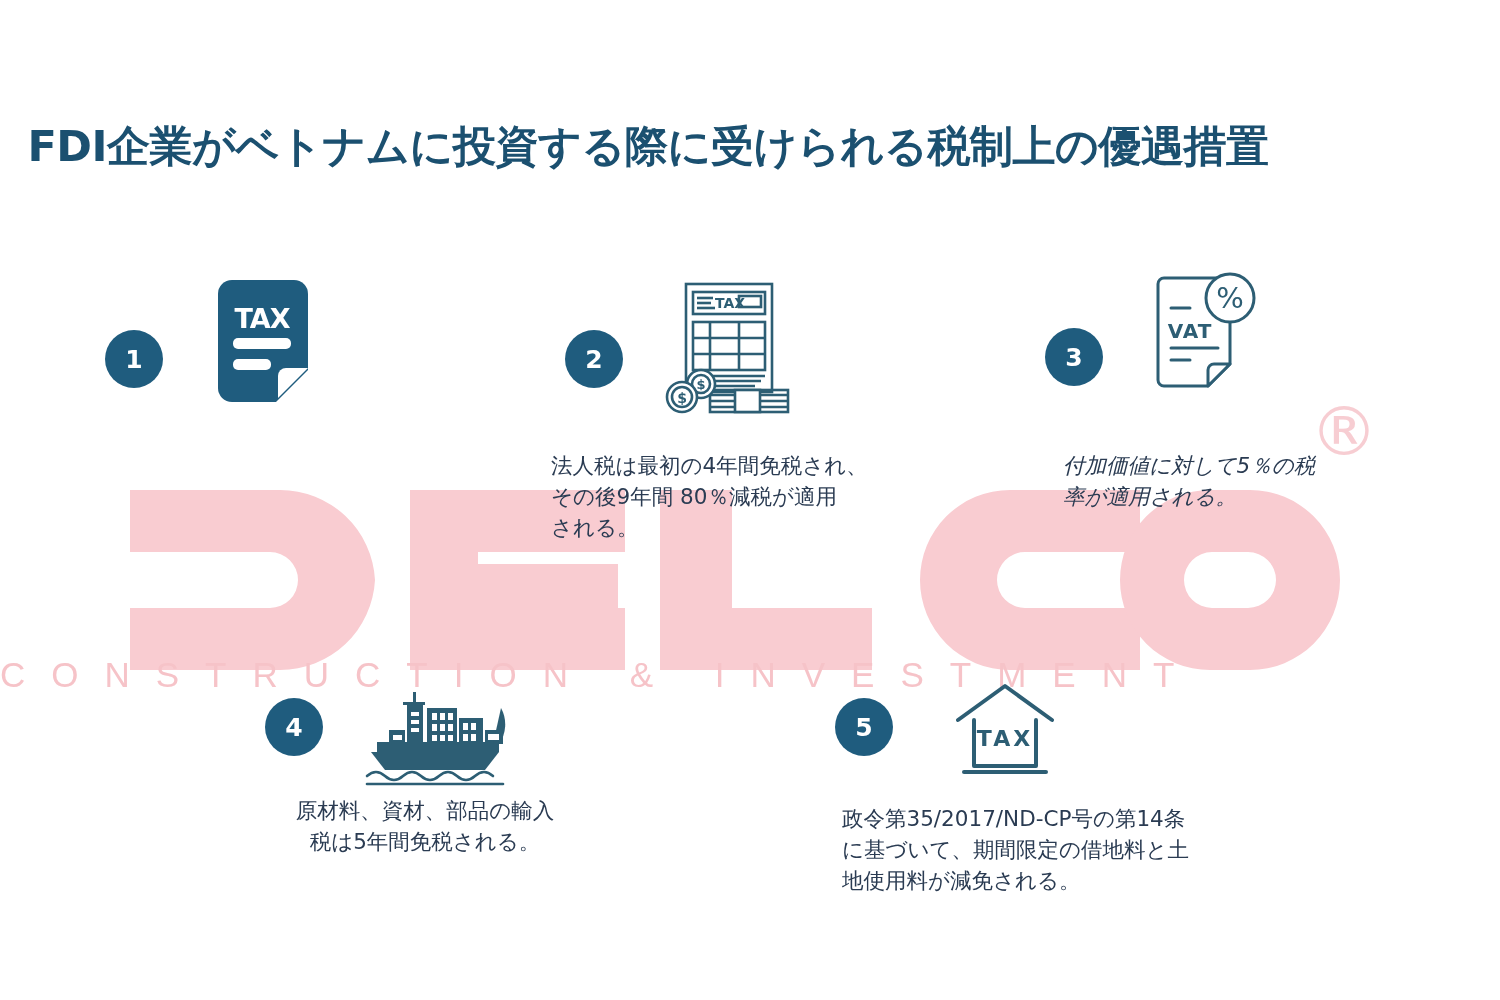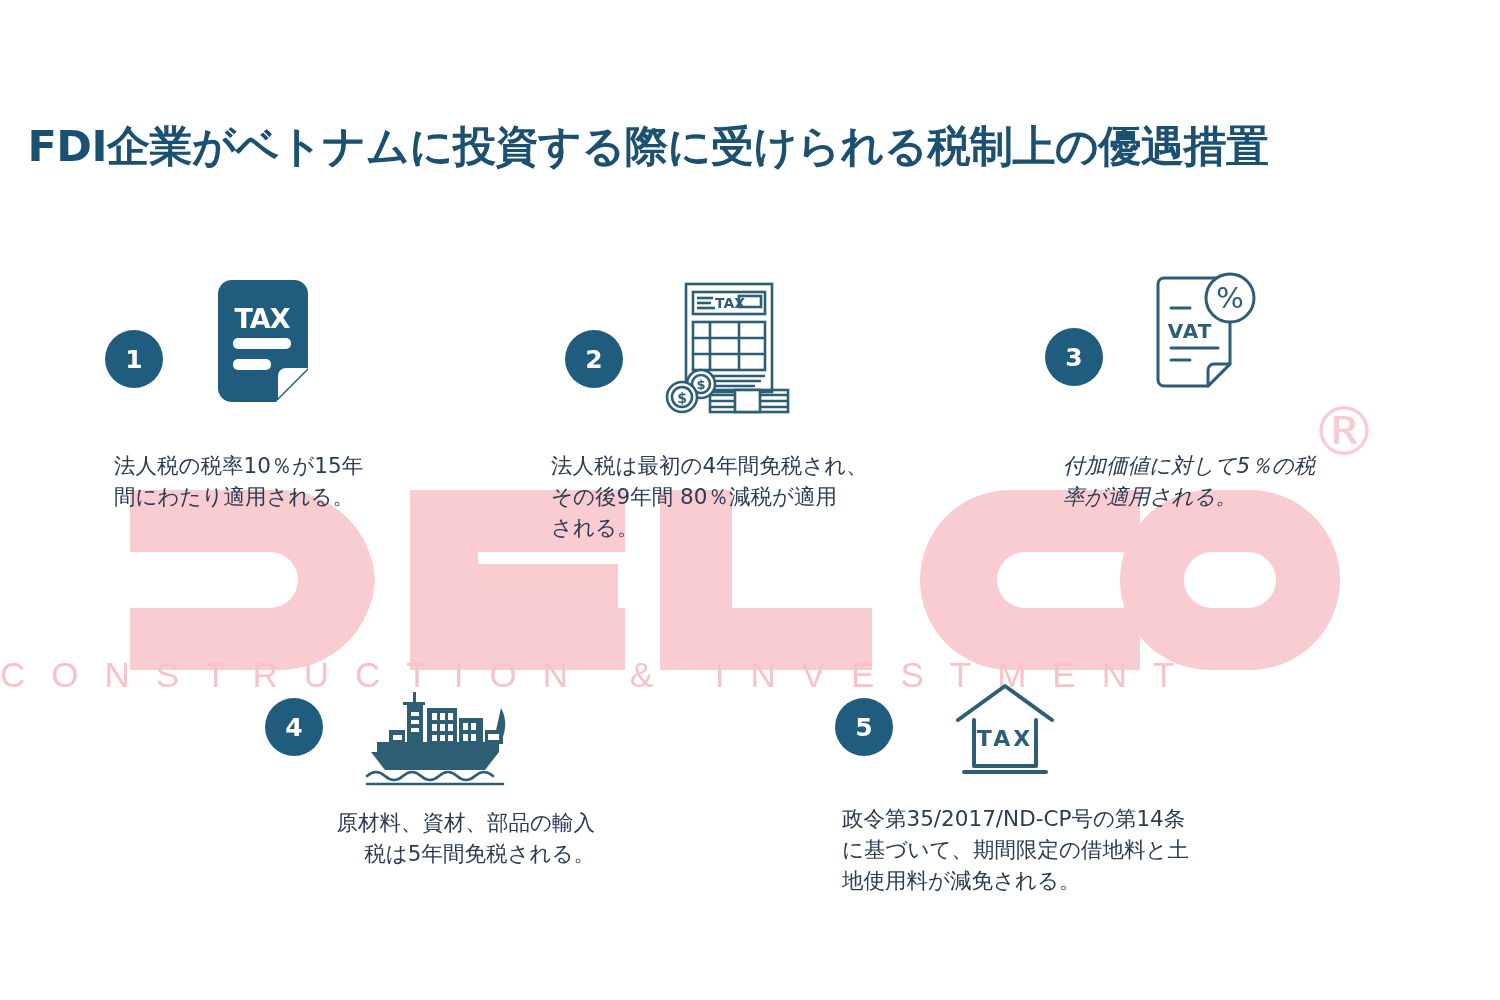--- a/index.html
+++ b/index.html
@@ -121,21 +121,21 @@
   #item-3 { left: 1020px; top: 270px; width: 330px; }
   #item-3 .badge      { left: 25px;  top: 58px; }
   #item-3 .icon-holder{ left: 122px; top: 0px; }
   #item-3 .item-text  { margin-top: 40px; margin-left: 43px; font-style: italic; }
 
   
   #item-4 { left: 255px;  top: 690px; width: 340px; }
   #item-4 .item-head  { height: 105px; }
   #item-4 .badge      { left: 10px;  top: 8px; }
   #item-4 .icon-holder{ left: 100px; top: 0px; }
-  #item-4 .item-text  { margin-top: 12px; text-align: right; margin-left: 0px; }
+  #item-4 .item-text  { margin-top: 0px; text-align: center; margin-left: 0px; }
 
   #item-5 { left: 830px;  top: 680px; width: 420px; }
   #item-5 .item-head  { height: 115px; }
   #item-5 .badge      { left: 5px;   top: 18px; }
   #item-5 .icon-holder{ left: 120px; top: 0px; }
   #item-5 .item-text  { margin-top: 8px; margin-left: 12px; }
 
   .wm-letter { fill: #f9ccd1; }
 </style>
 </head>
@@ -171,22 +171,20 @@
       <div class="icon-holder">
         <svg width="106" height="128" viewBox="0 0 106 128">
           <path d="M8 14 a14 14 0 0 1 14 -14 h62 a14 14 0 0 1 14 14 v76 l-32 32 h-44 a14 14 0 0 1 -14 -14 Z" fill="#1f5c7e"></path>
           <path d="M98 88 l-30 30 v-22 a8 8 0 0 1 8 -8 Z" fill="#ffffff"></path>
           <text x="52" y="48" fill="#ffffff" font-size="27" font-weight="bold" font-family="DejaVu Sans, Liberation Sans, sans-serif" text-anchor="middle" letter-spacing="-1">TAX</text>
           <rect x="23" y="58" width="58" height="11" rx="5" fill="#ffffff"></rect>
           <rect x="23" y="79" width="38" height="11" rx="5" fill="#ffffff"></rect>
         </svg>
       </div>
     </div>
-    <div class="item-text">法人税の税率10％が15年
-間にわたり適用される。</div>
   </div>
 
   <div class="item" id="item-2">
     <div class="item-head">
       <div class="badge">2</div>
       <div class="icon-holder">
         <svg width="134" height="136" viewBox="0 0 134 136">
           <g fill="none" stroke="#2d5e74" stroke-width="2.6">
 
             <rect x="23" y="4" width="86" height="108"></rect>

